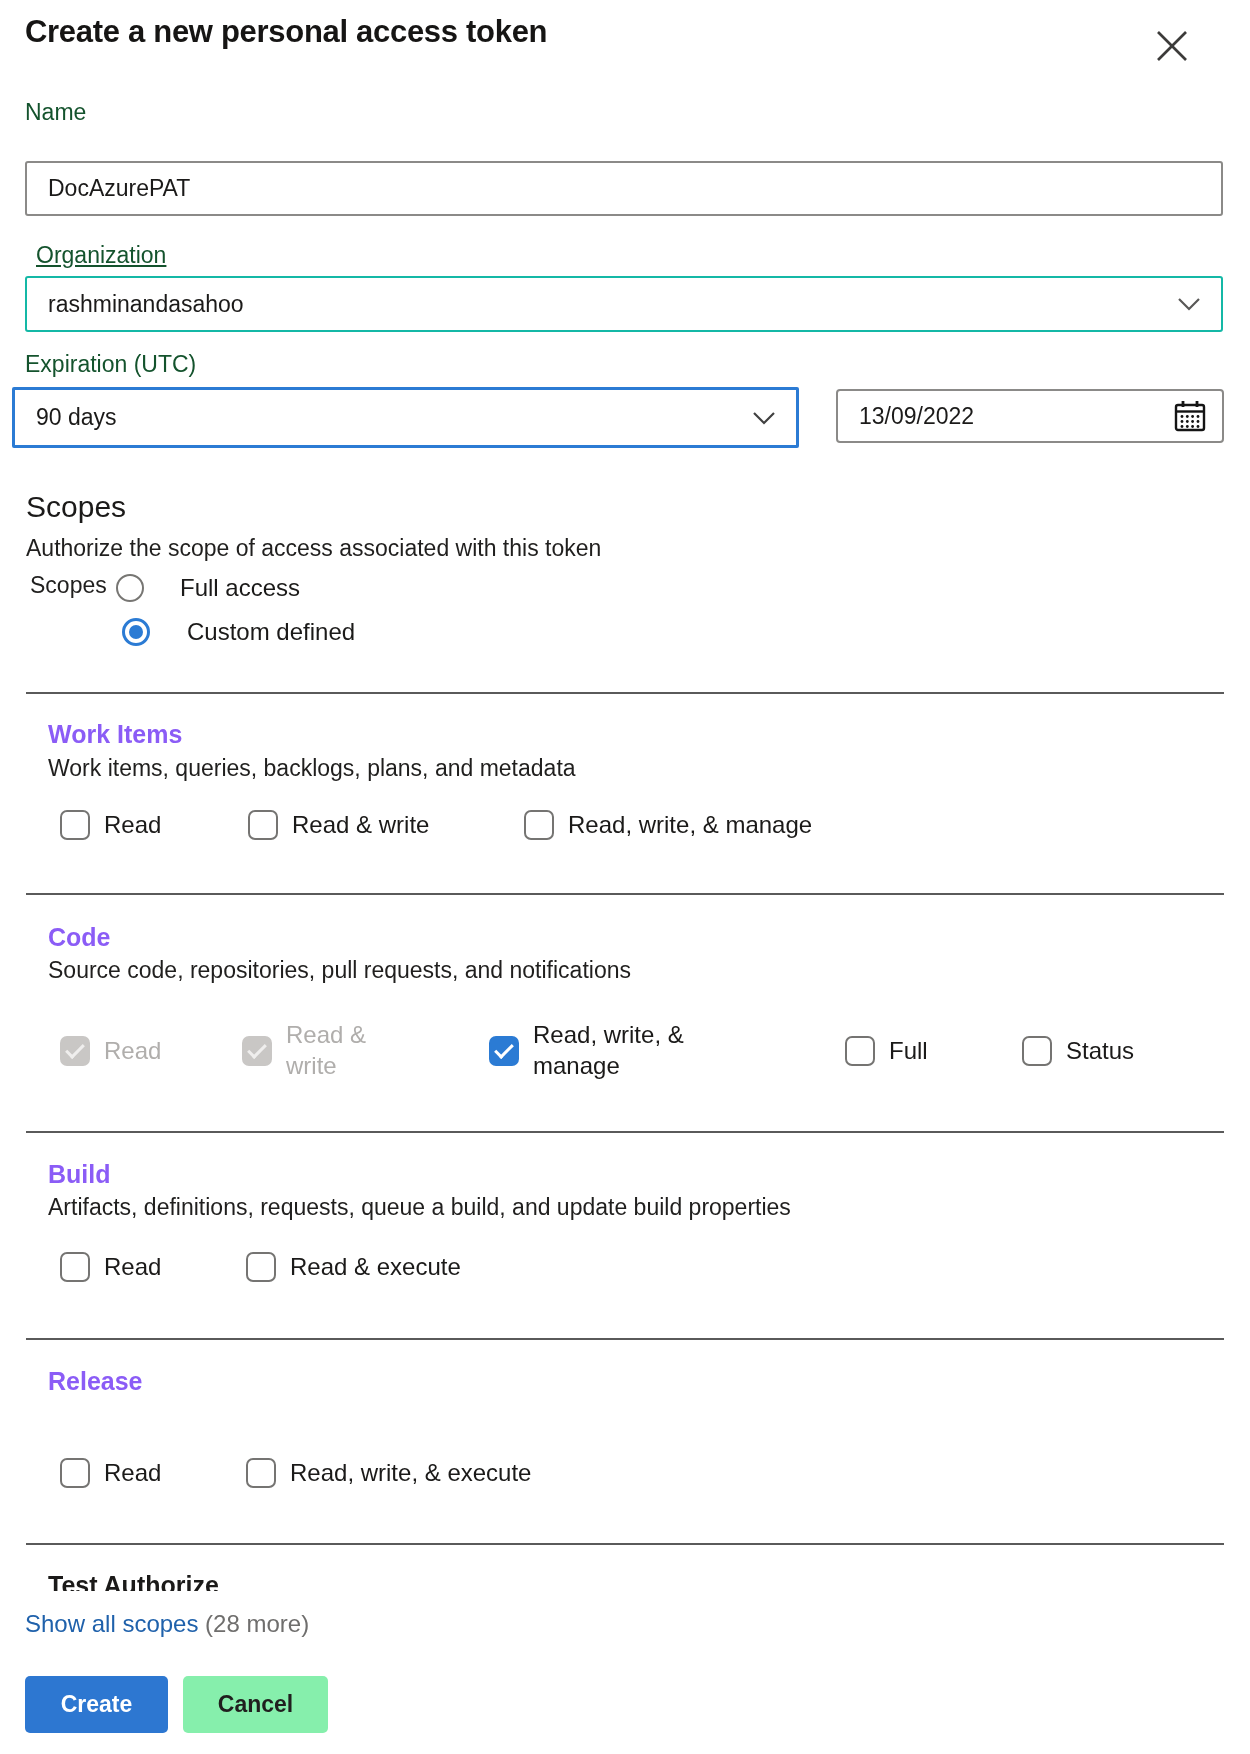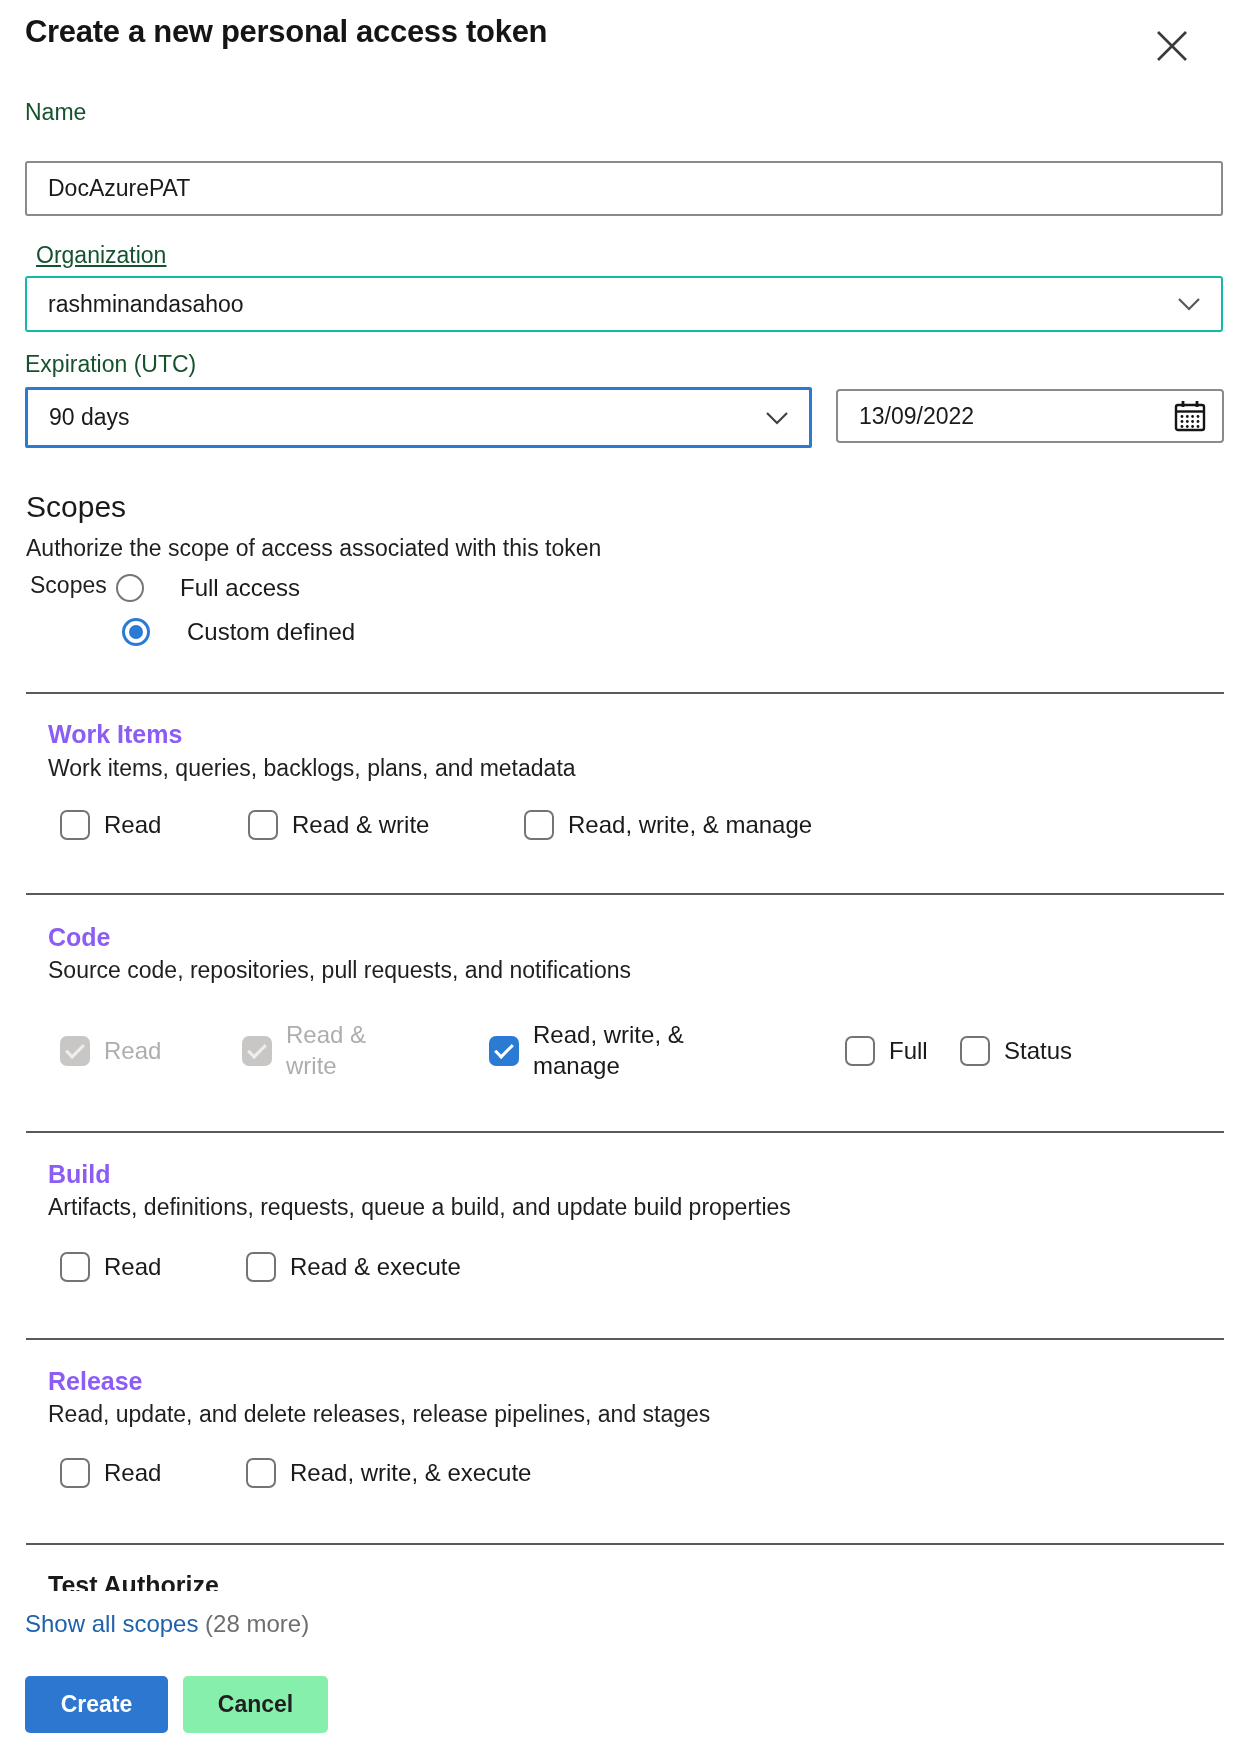--- a/index.html
+++ b/index.html
@@ -96,21 +96,21 @@
   <div class="select-box" style="left:25px; top:276px; width:1198px; height:56px;">
     <span class="value">rashminandasahoo</span>
     <span>
       <svg width="24" height="14" viewBox="0 0 24 14">
           <polyline points="2,2 12,12 22,2" fill="none" stroke="#595857" stroke-width="2.2"></polyline>
         </svg>
     </span>
   </div>
 
   <div class="abs field-label" style="left:25px; top:351px;">Expiration (UTC)</div>
-  <div class="select-box focused" style="left:25px; top:387px; width:787px; height:61px;">
+  <div class="select-box focused" style="left:12px; top:387px; width:787px; height:61px;">
     <span class="value">90 days</span>
     <span>
       <svg width="24" height="14" viewBox="0 0 24 14">
           <polyline points="2,2 12,12 22,2" fill="none" stroke="#404040" stroke-width="2.2"></polyline>
         </svg>
     </span>
   </div>
   <div class="date-wrap" style="left:836px; top:389px; width:388px; height:54px;">
     <input class="text-input" value="13/09/2022" style="">
     <button class="cal-btn">
@@ -182,21 +182,21 @@
       <span class="cb-label" style="width:92px;">Read &amp; write</span>
     </div>
     <div class="cb-item" style="left:489px; height:66px;">
       <span class="cb checked"></span>
       <span class="cb-label" style="width:175px;">Read, write, &amp; manage</span>
     </div>
     <div class="cb-item" style="left:845px; height:66px;">
       <span class="cb unchecked"></span>
       <span class="cb-label">Full</span>
     </div>
-    <div class="cb-item" style="left:960px; height:66px;">
+    <div class="cb-item" style="left:1022px; height:66px;">
       <span class="cb unchecked"></span>
       <span class="cb-label">Status</span>
     </div>
   </div>
 
   <div class="divider" style="top:1131px;"></div>
 
   <div class="section-heading" style="top:1160px;">Build</div>
   <div class="section-desc" style="top:1194px;">Artifacts, definitions, requests, queue a build, and update build properties</div>
   <div class="cb-row" style="top:1252px; height:38px;">
@@ -206,21 +206,20 @@
     </div>
     <div class="cb-item" style="left:246px;">
       <span class="cb unchecked"></span>
       <span class="cb-label">Read &amp; execute</span>
     </div>
   </div>
 
   <div class="divider" style="top:1338px;"></div>
 
   <div class="section-heading" style="top:1367px;">Release</div>
-  <div class="section-desc" style="top:1401px;">Read, update, and delete releases, release pipelines, and stages</div>
   <div class="cb-row" style="top:1458px; height:38px;">
     <div class="cb-item" style="left:60px;">
       <span class="cb unchecked"></span>
       <span class="cb-label">Read</span>
     </div>
     <div class="cb-item" style="left:246px;">
       <span class="cb unchecked"></span>
       <span class="cb-label">Read, write, &amp; execute</span>
     </div>
   </div>

